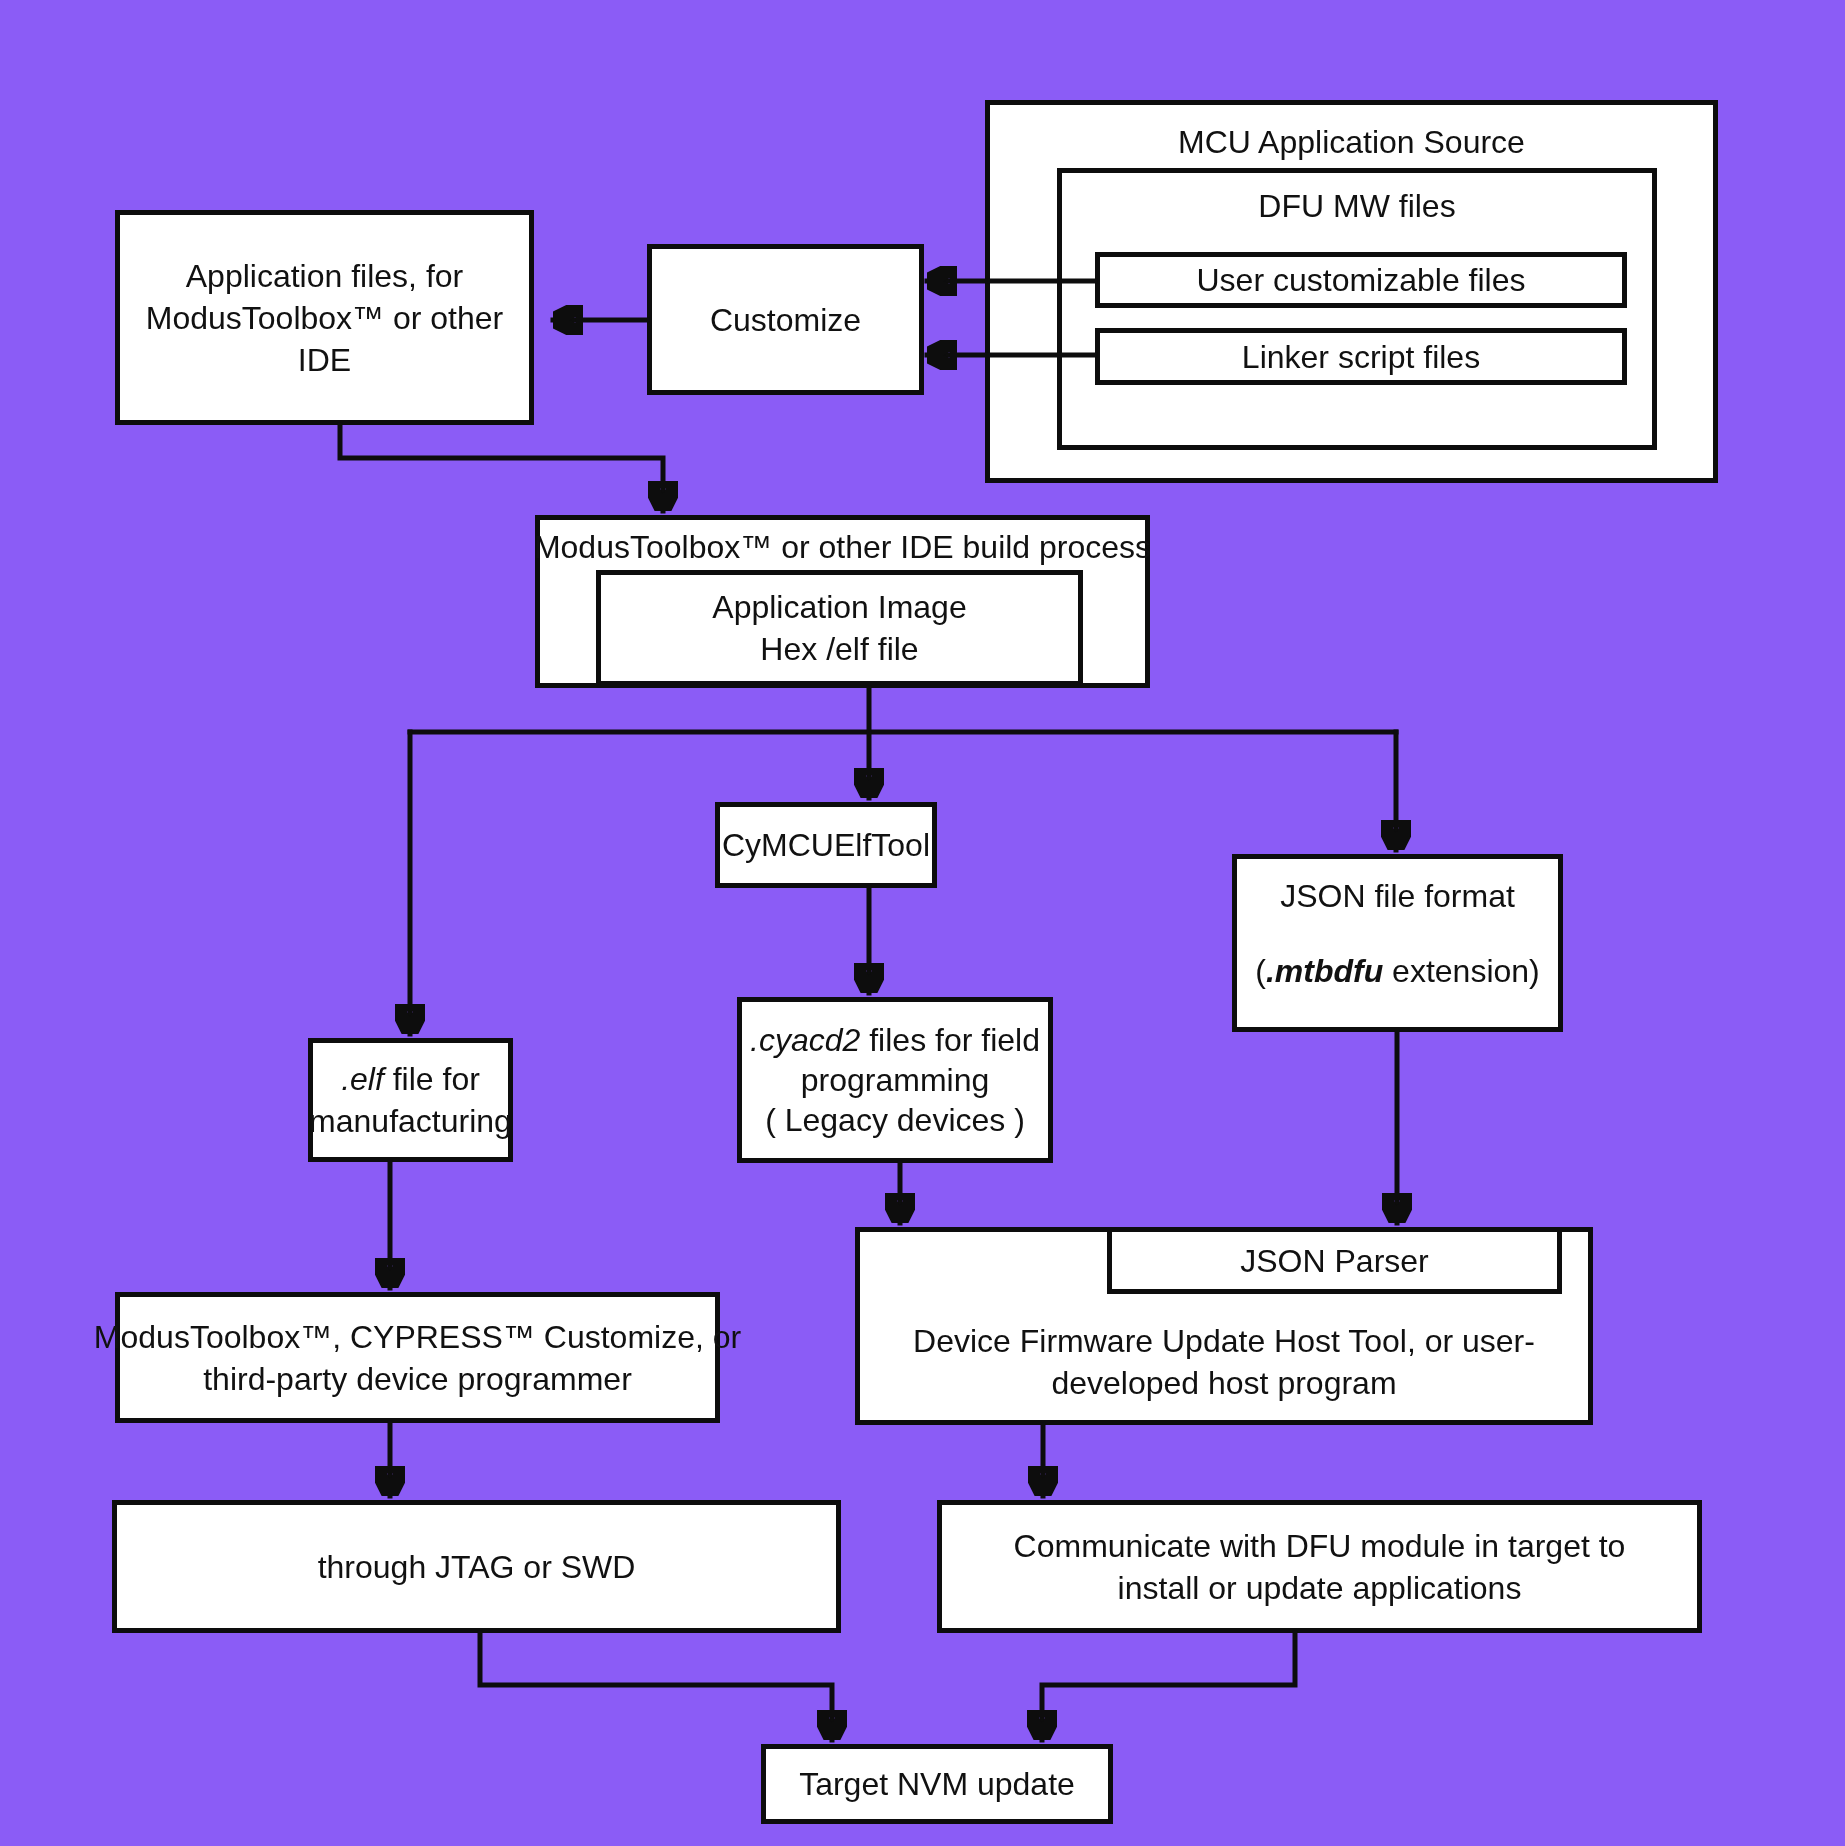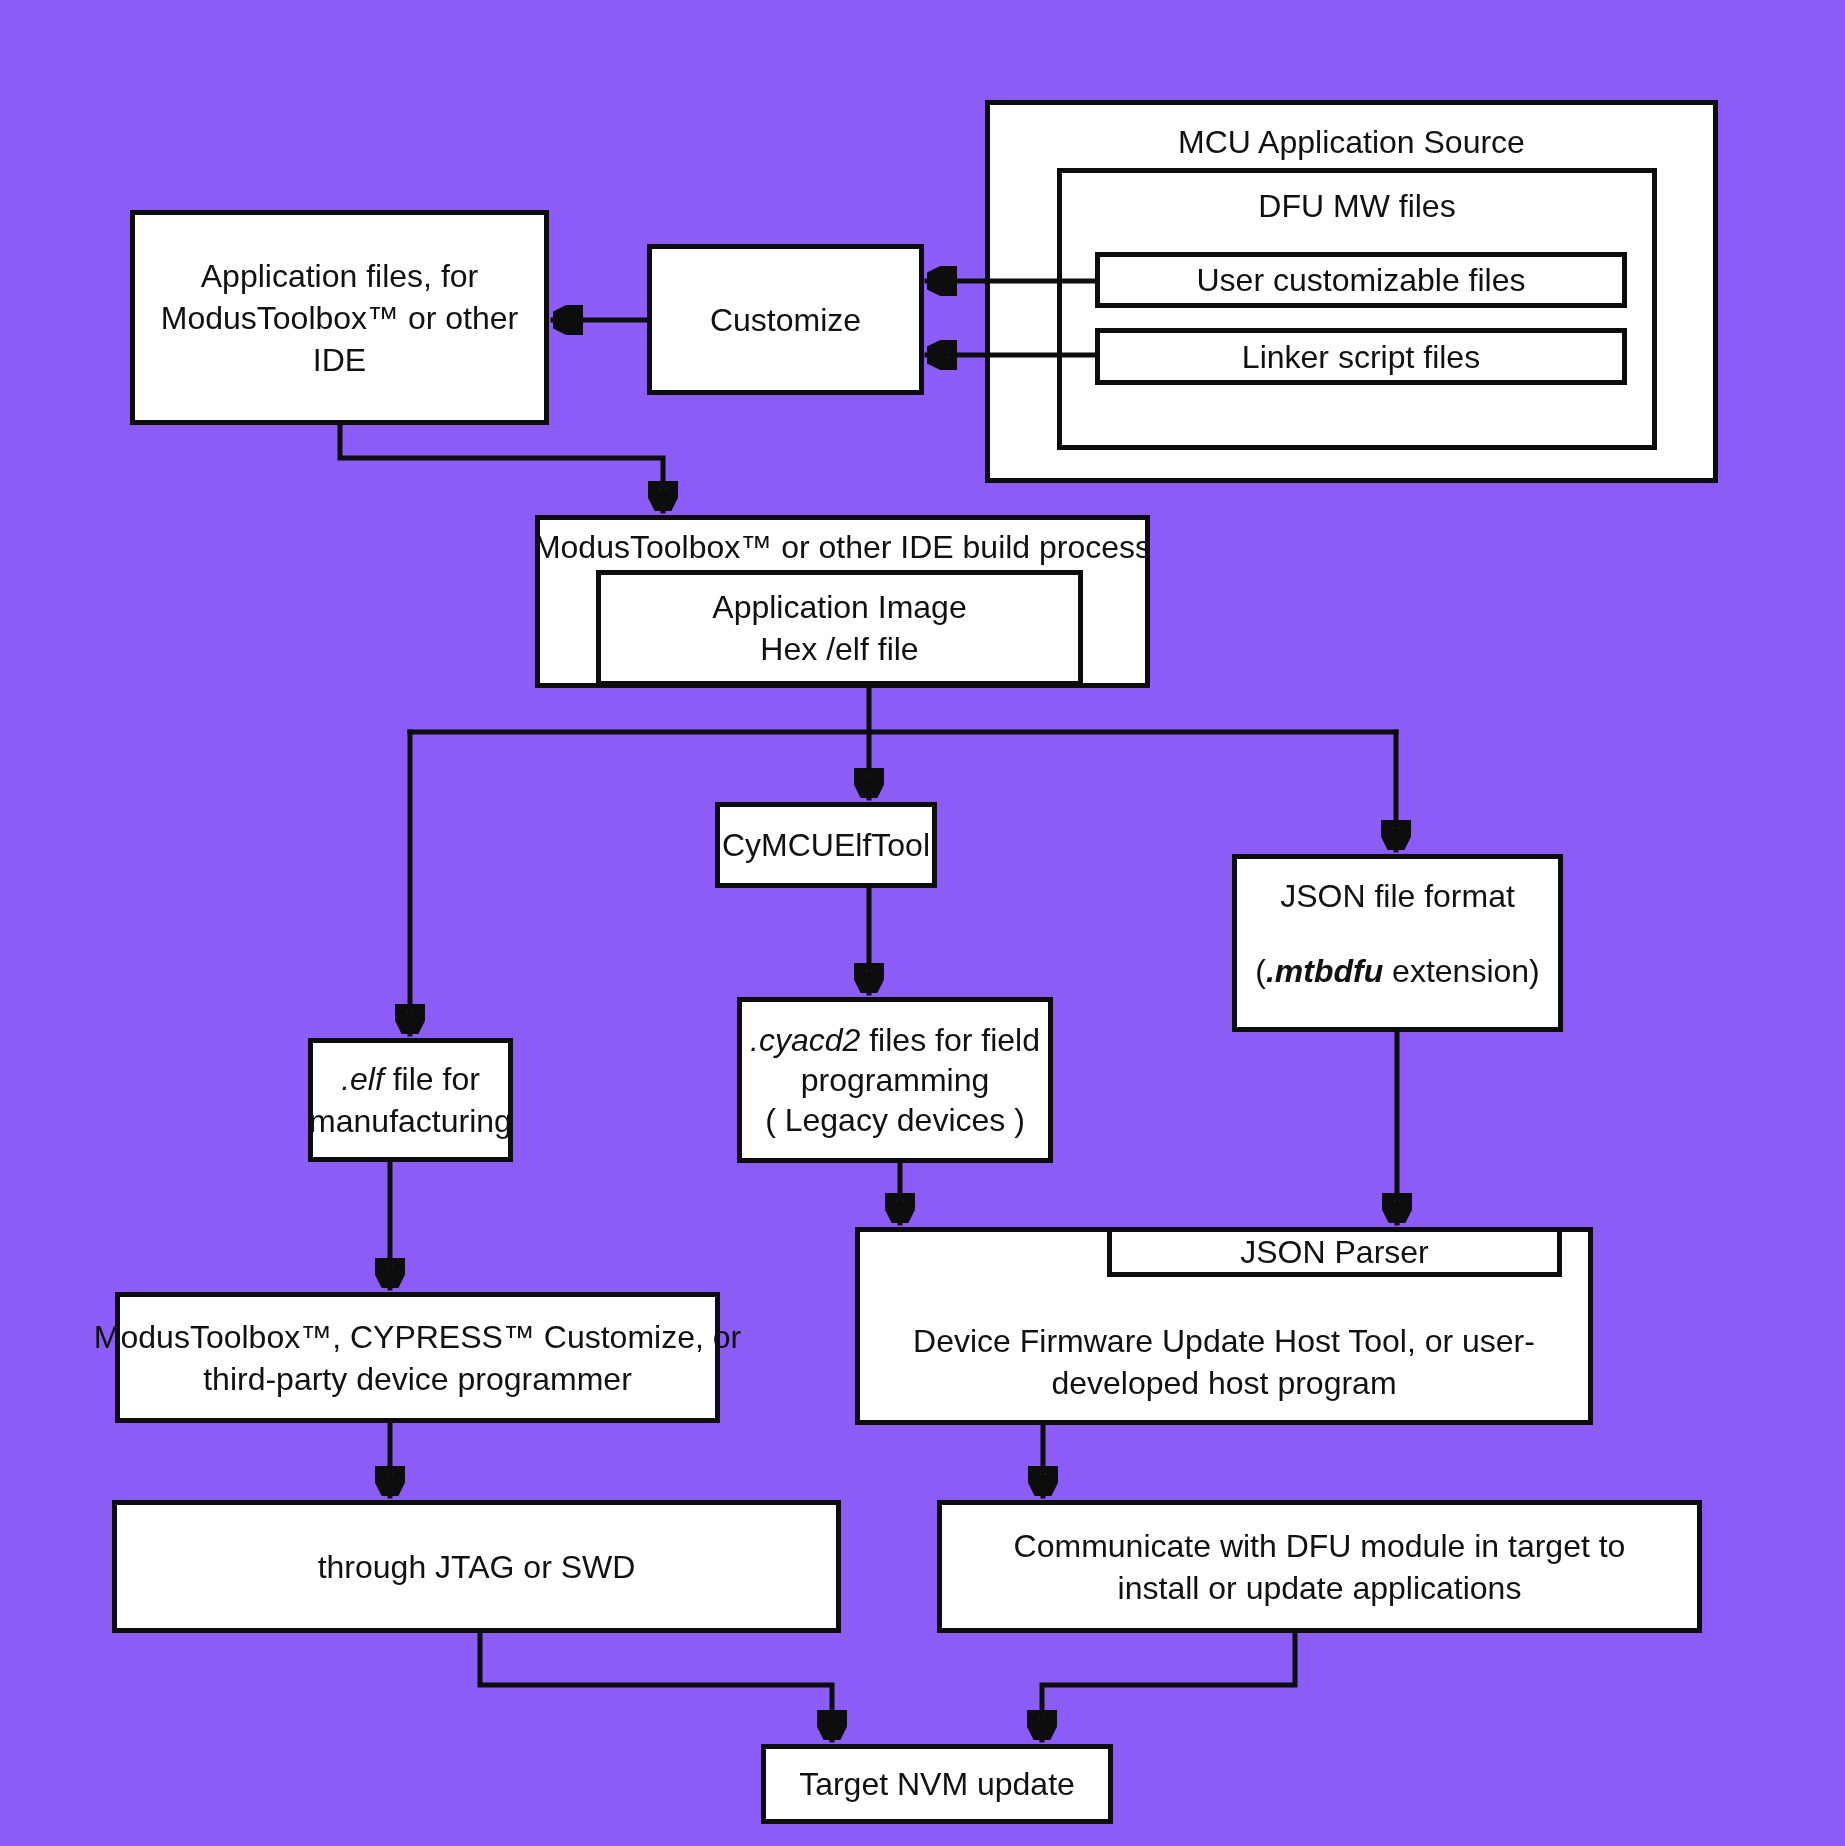--- a/index.html
+++ b/index.html
@@ -26,30 +26,30 @@
     z-index:1;
   }
   .node .ln{display:block;white-space:nowrap;}
   .titled{justify-content:flex-start;}
   .title-ln{white-space:nowrap;}
   
   #mcu-source    {left:985px;  top:100px;  width:733px; height:383px; padding-top:16px;}
   #dfu-mw        {left:1057px; top:168px;  width:600px; height:282px; padding-top:12px;}
   #user-files    {left:1095px; top:252px;  width:532px; height:56px;}
   #linker-files  {left:1095px; top:328px;  width:532px; height:57px;}
-  #app-files     {left:130px;  top:210px;  width:419px; height:215px;}
+  #app-files     {left:115px;  top:210px;  width:419px; height:215px;}
   #customize     {left:647px;  top:244px;  width:277px; height:151px;}
   #build-process {left:535px;  top:515px;  width:615px; height:173px; padding-top:6px;}
   #app-image     {left:596px;  top:570px;  width:487px; height:116px;}
   #cymcuelftool  {left:715px;  top:802px;  width:222px; height:86px;}
   #json-format   {left:1232px; top:854px;  width:331px; height:178px; justify-content:space-between; padding:16px 0 35px 0;}
   #elf-file      {left:308px;  top:1038px; width:205px; height:124px;}
   #cyacd2        {left:737px;  top:997px;  width:316px; height:166px; line-height:40px;}
   #host-tool     {left:855px;  top:1227px; width:738px; height:198px; justify-content:flex-start; padding-top:88px;}
-  #json-parser   {left:1107px; top:1227px; width:455px; height:50px; z-index:2;}
+  #json-parser   {left:1107px; top:1227px; width:455px; height:67px; z-index:2;}
   #programmer    {left:115px;  top:1292px; width:605px; height:131px;}
   #install-dfu   {left:112px;  top:1500px; width:729px; height:133px;}
   #communicate   {left:937px;  top:1500px; width:765px; height:133px;}
   #target-nvm    {left:761px;  top:1744px; width:352px; height:80px;}
   .it{font-style:italic;}
   .bi{font-style:italic;font-weight:bold;}
   #connectors{
     position:absolute;left:0;top:0;width:1845px;height:1846px;
     z-index:3;pointer-events:none;
   }

